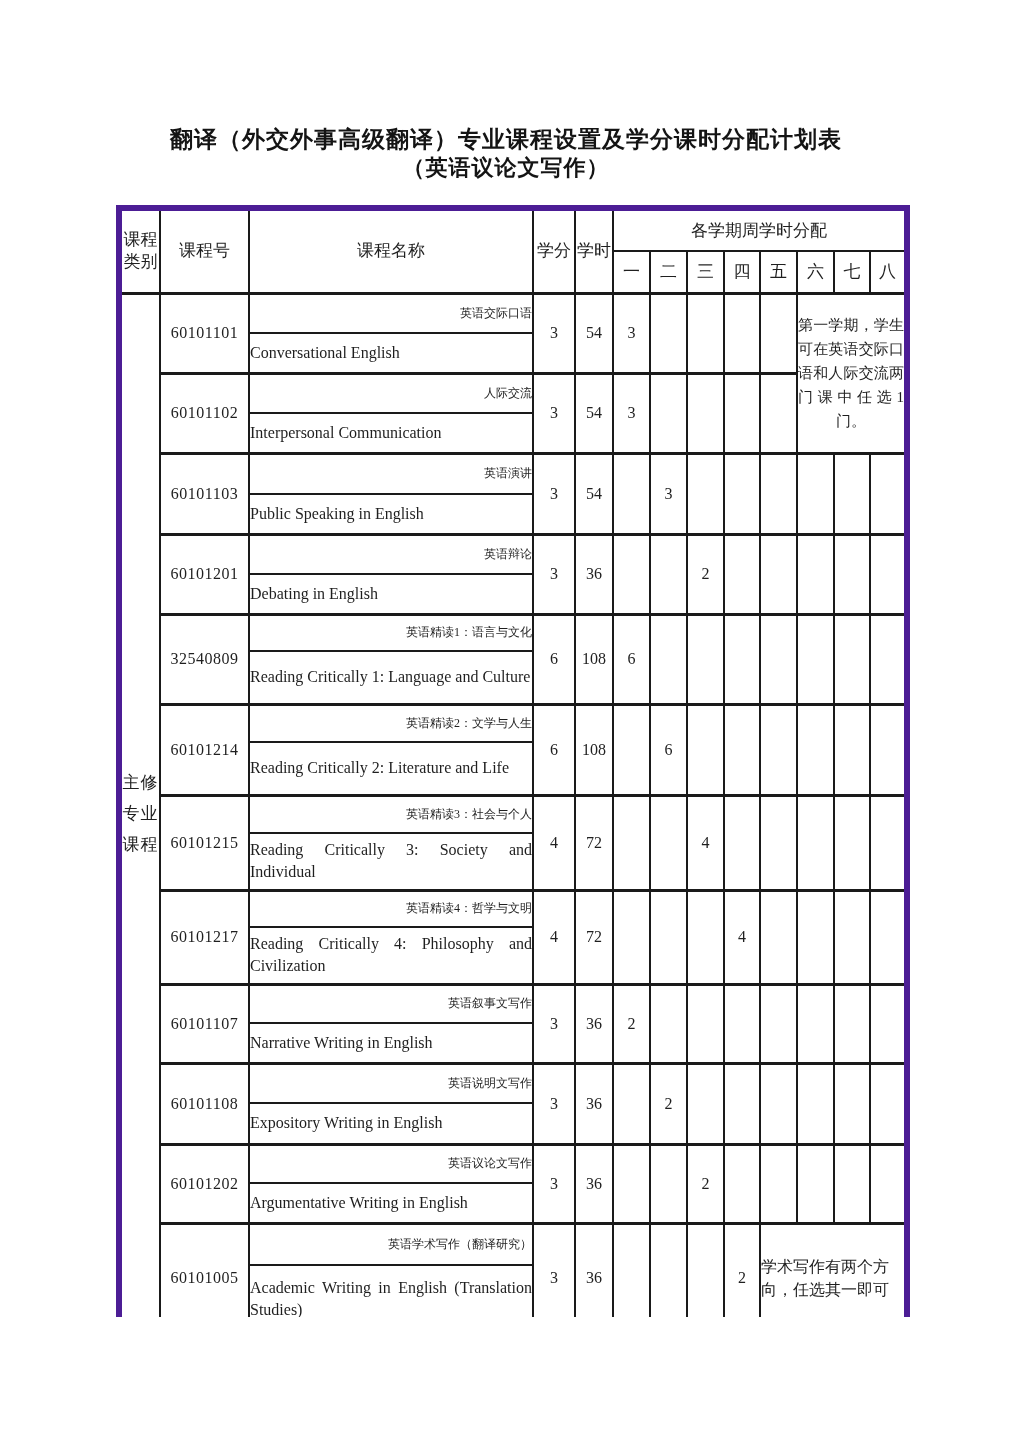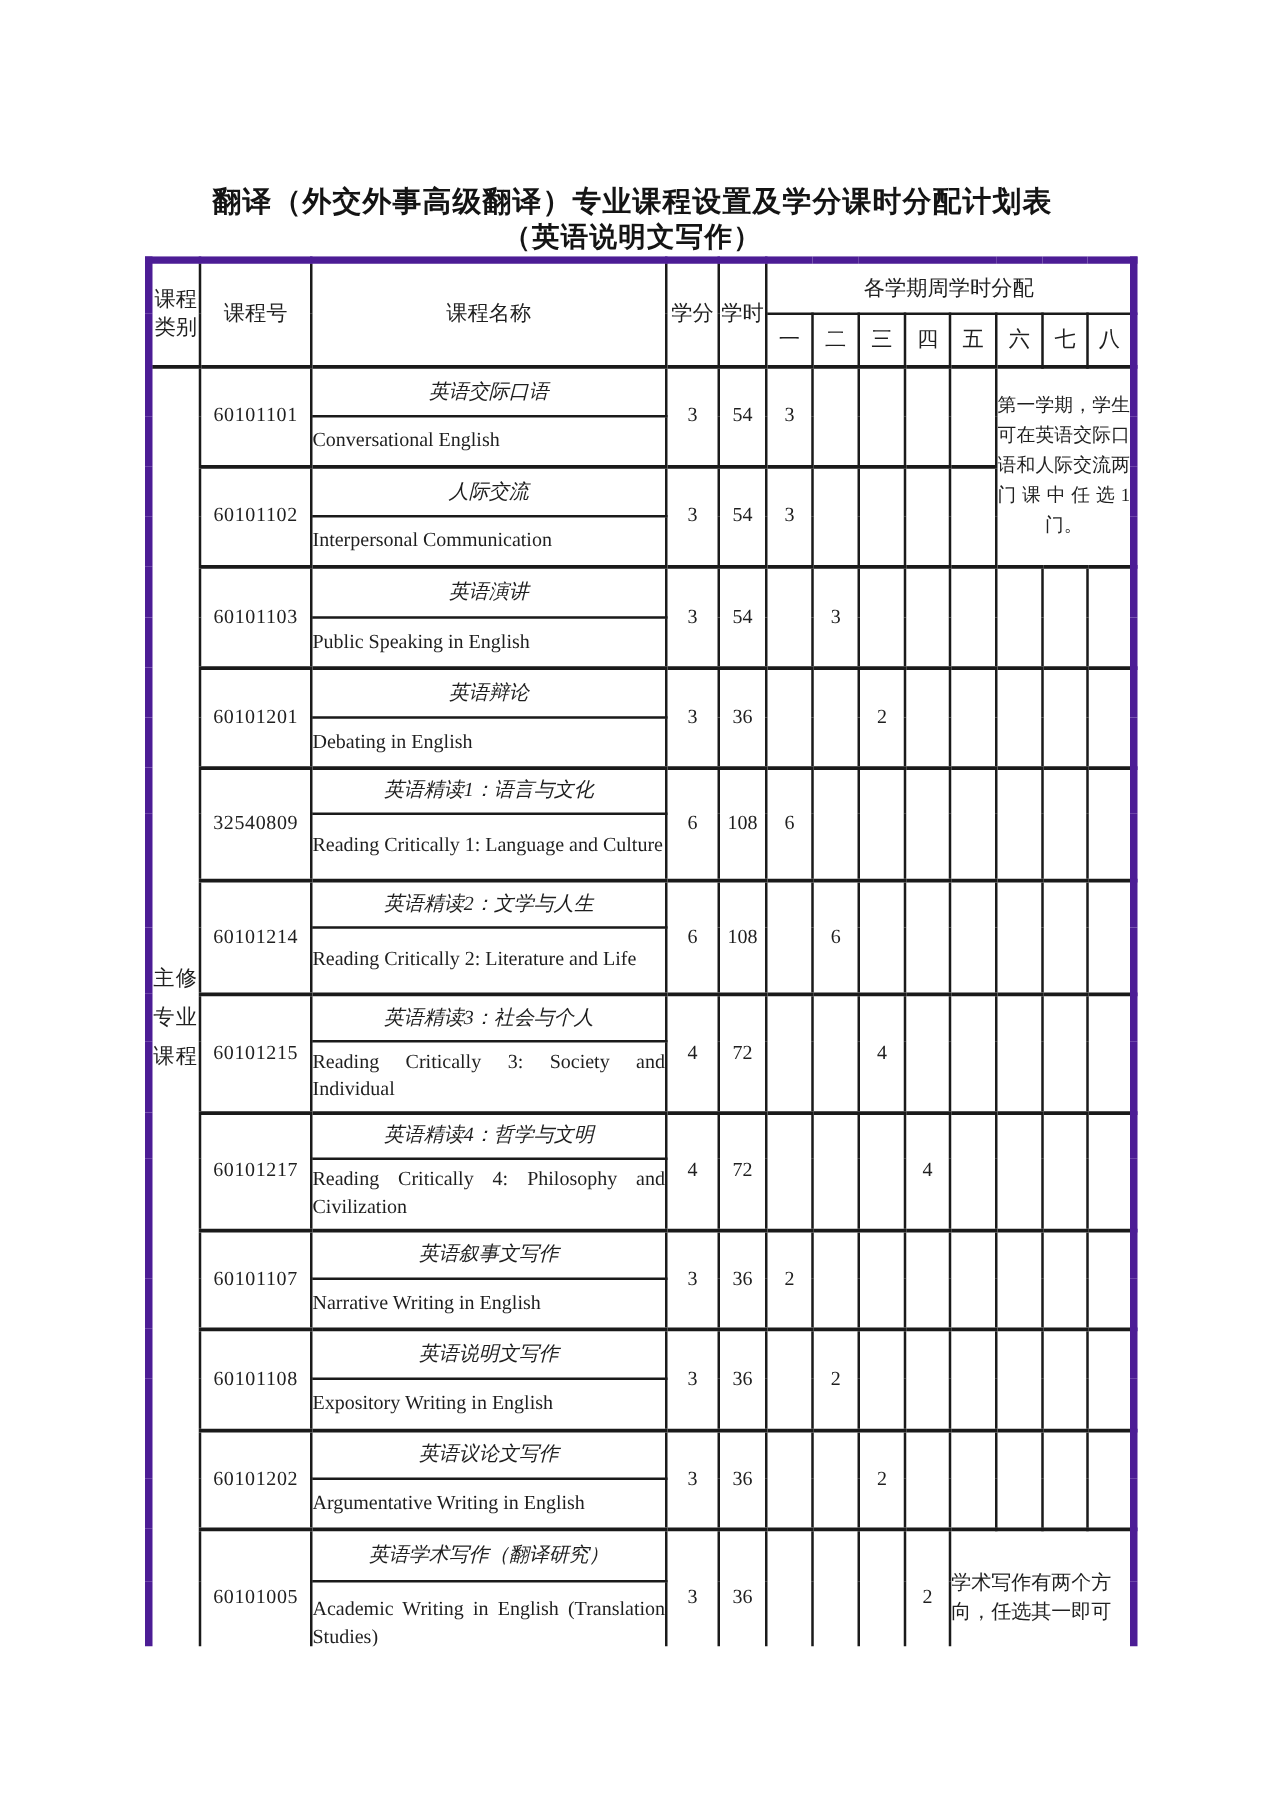--- a/index.html
+++ b/index.html
@@ -1,52 +1,52 @@
 <!DOCTYPE html>
 <html><head>
 <meta charset="utf-8">
 <style>
   html,body{margin:0;padding:0;}
   body{
     width:1024px;height:1446px;background:#ffffff;position:relative;
     font-family:"Liberation Serif","DejaVu Serif",serif;color:#1f1f1f;
     -webkit-font-smoothing:antialiased;
   }
-  .titles{position:absolute;top:146px;left:0;width:1012px;text-align:center;
+  .titles{position:absolute;top:124px;left:0;width:1012px;text-align:center;
     font-family:"Liberation Sans","DejaVu Sans",sans-serif;font-weight:bold;color:#141414;}
   .title{font-size:23px;line-height:30px;letter-spacing:1px;}
   .subtitle{font-size:22px;line-height:28px;letter-spacing:1px;}
 
   .table-clip{position:absolute;left:116px;top:205px;width:796px;height:1112px;overflow:hidden;}
   table.curr{border-collapse:collapse;table-layout:fixed;width:788px;}
   table.curr td,table.curr th{
     border:2px solid #1a1a1a;font-weight:normal;overflow:hidden;
     padding:0;vertical-align:middle;background:#fff;
   }
   table.curr{border:6px solid #4c1d95;}
   tr.cstart td{border-top-width:3px;}
 
   th.hd{font-size:17px;text-align:center;line-height:22px;padding:0 2px;}
   td.cat{font-size:17px;line-height:31px;text-align:center;vertical-align:bottom;
     padding:0 2px 34px 2px;letter-spacing:1px;}
   td.no{font-size:16px;text-align:center;letter-spacing:0.5px;}
-  td.cn{font-size:16px;text-align:center;padding:2px 6px 2px 8px;line-height:21px;font-style:italic;}
+  td.cn{font-size:12px;text-align:right;padding:2px 6px 2px 8px;line-height:21px;}
   td.en{font-size:16px;text-align:justify;padding:2px 8px 4px 8px;line-height:22px;margin-left:21px;}
   td.num{font-size:16px;text-align:center;}
   td.note1{font-size:15px;line-height:24px;text-align:justify;text-align-last:center;
     padding:4px 5px;vertical-align:middle;}
   td.note2{font-size:16px;line-height:23px;text-align:left;
     padding:2px 4px 10px 5px;vertical-align:bottom;font-family:Liberation Serif, serif;}
 </style>
 </head>
 <body>
 
 <div class="titles">
   <div class="title">翻译（外交外事高级翻译）专业课程设置及学分课时分配计划表</div>
-  <div class="subtitle">（英语说明文写作）</div>
+  <div class="subtitle">（英语议论文写作）</div>
 </div>
 
 <div class="table-clip">
 <table class="curr">
 <colgroup>
   <col style="width:41px">
         <col style="width:89px">
         <col style="width:284px">
   <col style="width:42px">
         <col style="width:38px">

